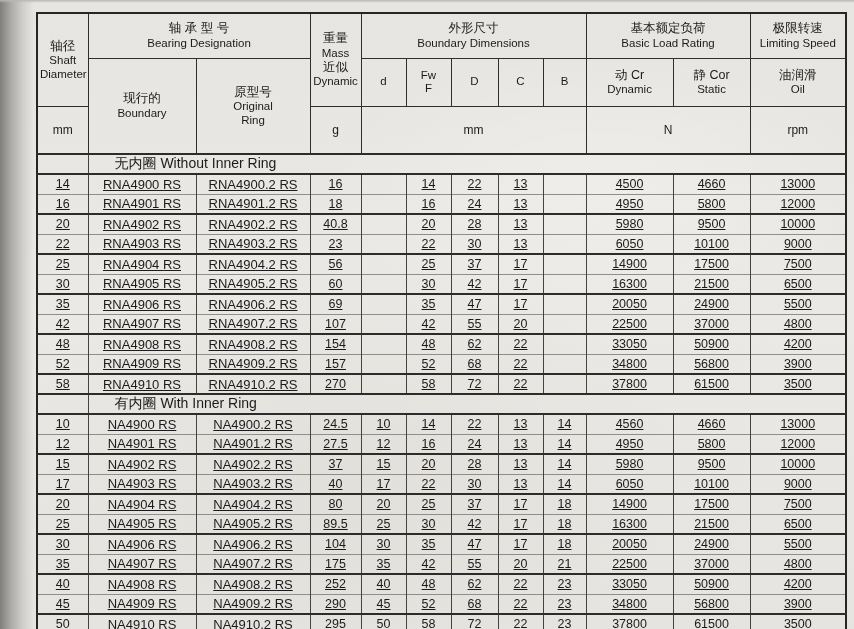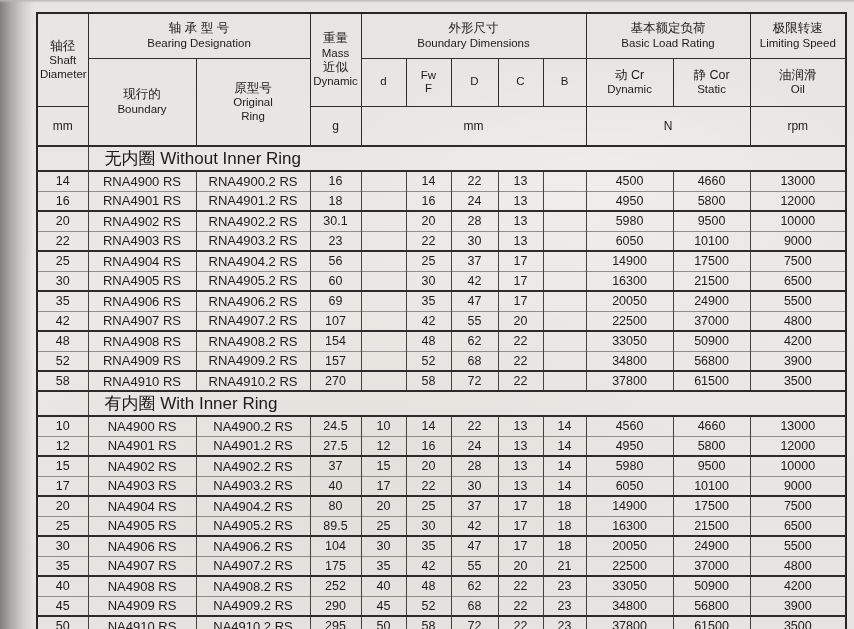--- a/index.html
+++ b/index.html
@@ -34,35 +34,35 @@
   th,td{padding:0 2px;overflow:hidden;white-space:nowrap;}
   th{
     border:1px solid #2e2e2c;
     font-weight:normal;text-align:center;vertical-align:middle;
   }
   .zh{font-size:12.5px;line-height:1.25;}
   .en{font-size:11.5px;line-height:1.15;}
   .unit{font-size:12px;}
   tr.h1{height:45px;}
   tr.h2{height:48px;}
-  tr.h3{height:40px;}
+  tr.h3{height:48px;}
   tbody td{
     border-left:1px solid #44443f;
     border-right:1px solid #44443f;
     text-align:center;vertical-align:middle;
     font-size:12.5px;
   }
-  tbody tr.data-row{height:20px;border-bottom:1px solid #8f8e8a;}
+  tbody tr.data-row{height:20px;border-bottom:1px solid #8f8e8a;text-decoration:underline;}
   tbody tr.data-row.pair-end{border-bottom:2px solid #2c2c2a;}
   tbody tr.section-row{
     height:19px;
     border-top:2px solid #2c2c2a;border-bottom:2px solid #2c2c2a;
   }
   tbody tr.section-row td.section-title{
-    text-align:left;padding-left:16px;font-size:17px;
+    text-align:left;padding-left:26px;font-size:14px;
   }
   td.cell-current,td.cell-original{font-size:13px;}
 </style>
 </head>
 <body>
 
 <div class="page">
   <div class="scan-edge-left"></div>
   <div class="scan-edge-top"></div>
 
@@ -188,21 +188,21 @@
           <td class="cell-C">13</td>
           <td class="cell-B"></td>
           <td class="cell-cr">4950</td>
           <td class="cell-cor">5800</td>
           <td class="cell-speed">12000</td>
         </tr>
         <tr class="data-row">
           <td class="cell-shaft">20</td>
           <td class="cell-current">RNA4902 RS</td>
           <td class="cell-original">RNA4902.2 RS</td>
-          <td class="cell-mass">30.1</td>
+          <td class="cell-mass">40.8</td>
           <td class="cell-d"></td>
           <td class="cell-fw">20</td>
           <td class="cell-D">28</td>
           <td class="cell-C">13</td>
           <td class="cell-B"></td>
           <td class="cell-cr">5980</td>
           <td class="cell-cor">9500</td>
           <td class="cell-speed">10000</td>
         </tr>
         <tr class="data-row pair-end">

